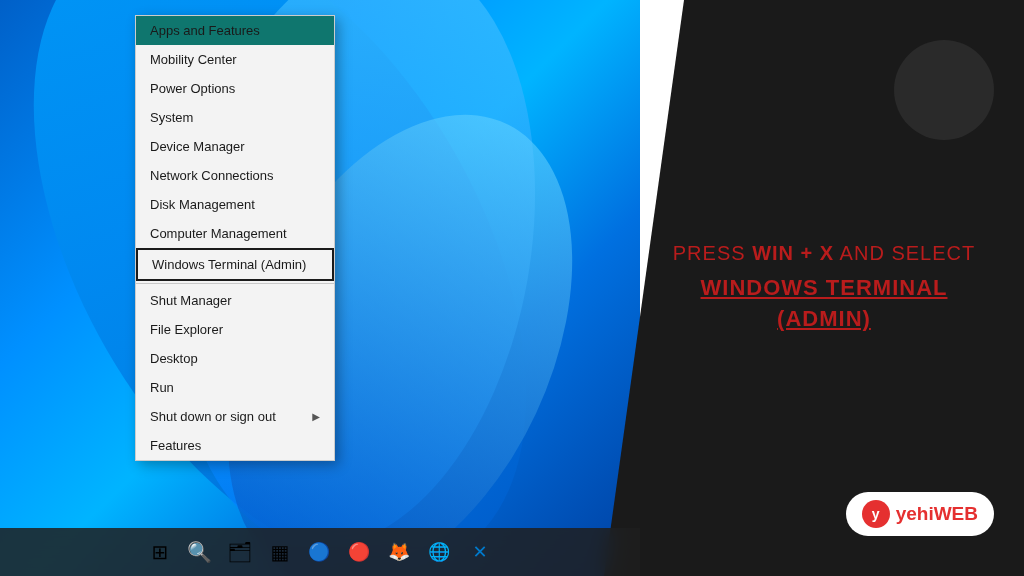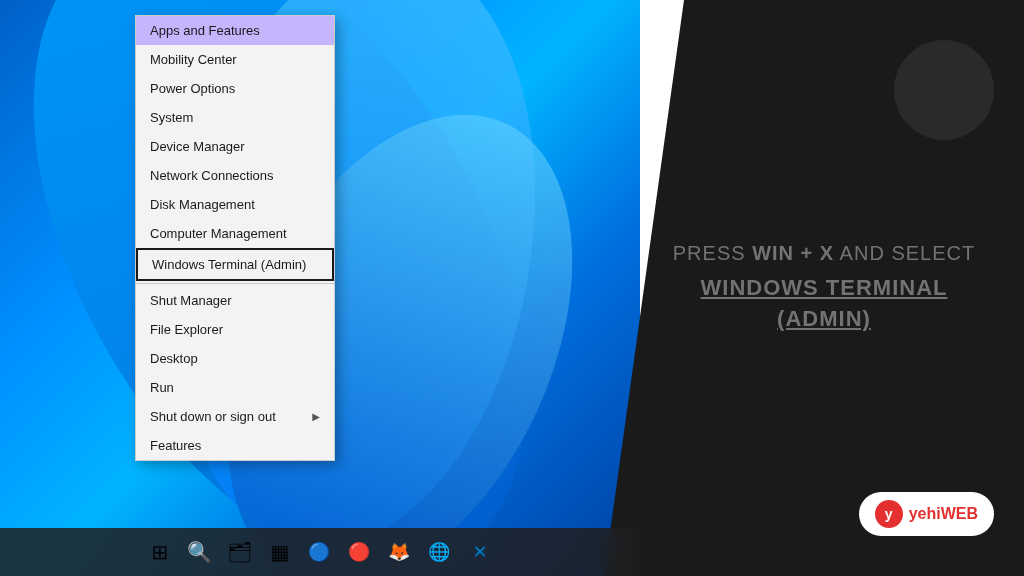--- a/index.html
+++ b/index.html
@@ -72,21 +72,21 @@
     .instruction-text {
       position: absolute;
       right: 0;
       top: 0;
       width: 400px;
       height: 576px;
       display: flex;
       flex-direction: column;
       align-items: center;
       justify-content: center;
-      color: #737373;
+      color: #b91c1c;
       text-align: center;
       padding: 20px 40px;
     }
 
     .instruction-line1 {
       font-size: 20px;
       font-weight: 400;
       letter-spacing: 1px;
       text-transform: uppercase;
       margin-bottom: 8px;
@@ -125,21 +125,21 @@
       border-radius: 50%;
       display: flex;
       align-items: center;
       justify-content: center;
       color: white;
       font-size: 14px;
       font-weight: 900;
     }
 
     .logo-text {
-      font-size: 16px;
+      font-size: 19px;
       font-weight: 700;
       color: #222;
     }
 
     .logo-text span {
       color: #e53030;
       font-weight: 900;
     }
 
     
@@ -201,21 +201,21 @@
       white-space: nowrap;
     }
 
     .menu-item.highlighted {
       background: #f3f3f3;
       border: 2px solid #1a1a1a;
       font-weight: 500;
     }
 
     .menu-item.active-top {
-      background: #c4b5fd;
+      background: #0f766e;
       font-weight: 500;
     }
 
     .menu-divider {
       height: 1px;
       background: #c8c8c8;
       margin: 2px 0;
     }
 
     .menu-arrow {

